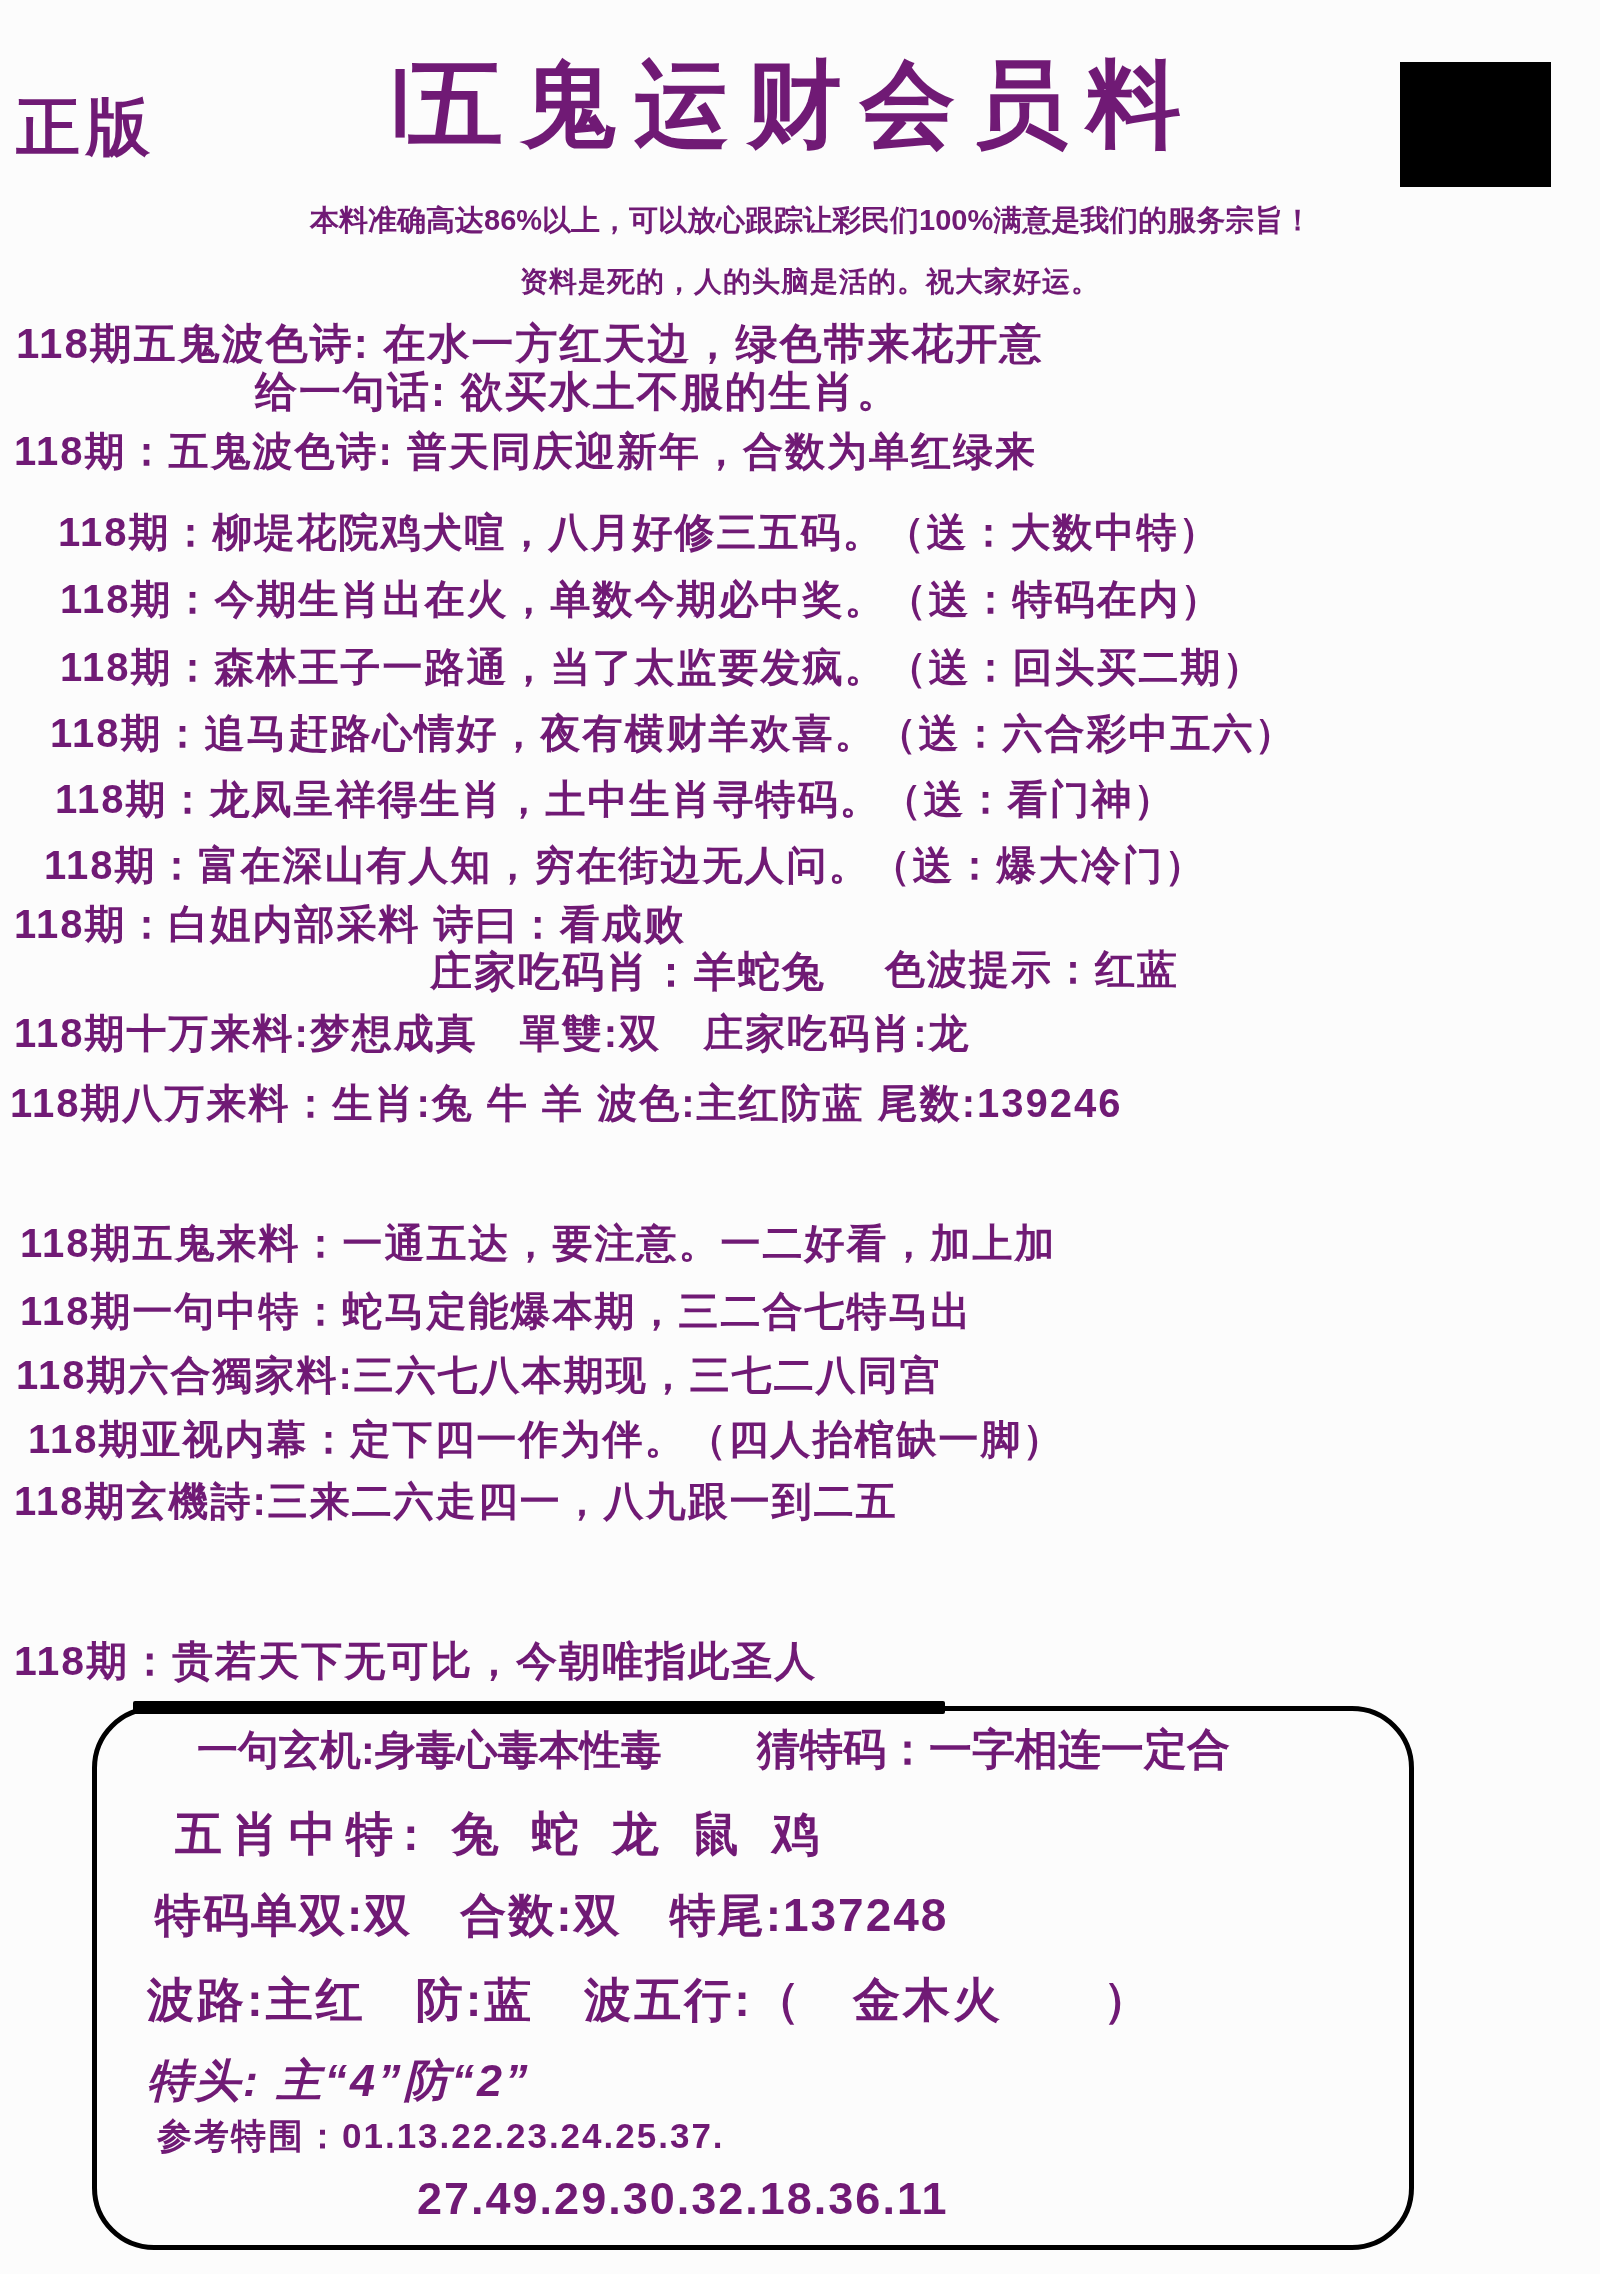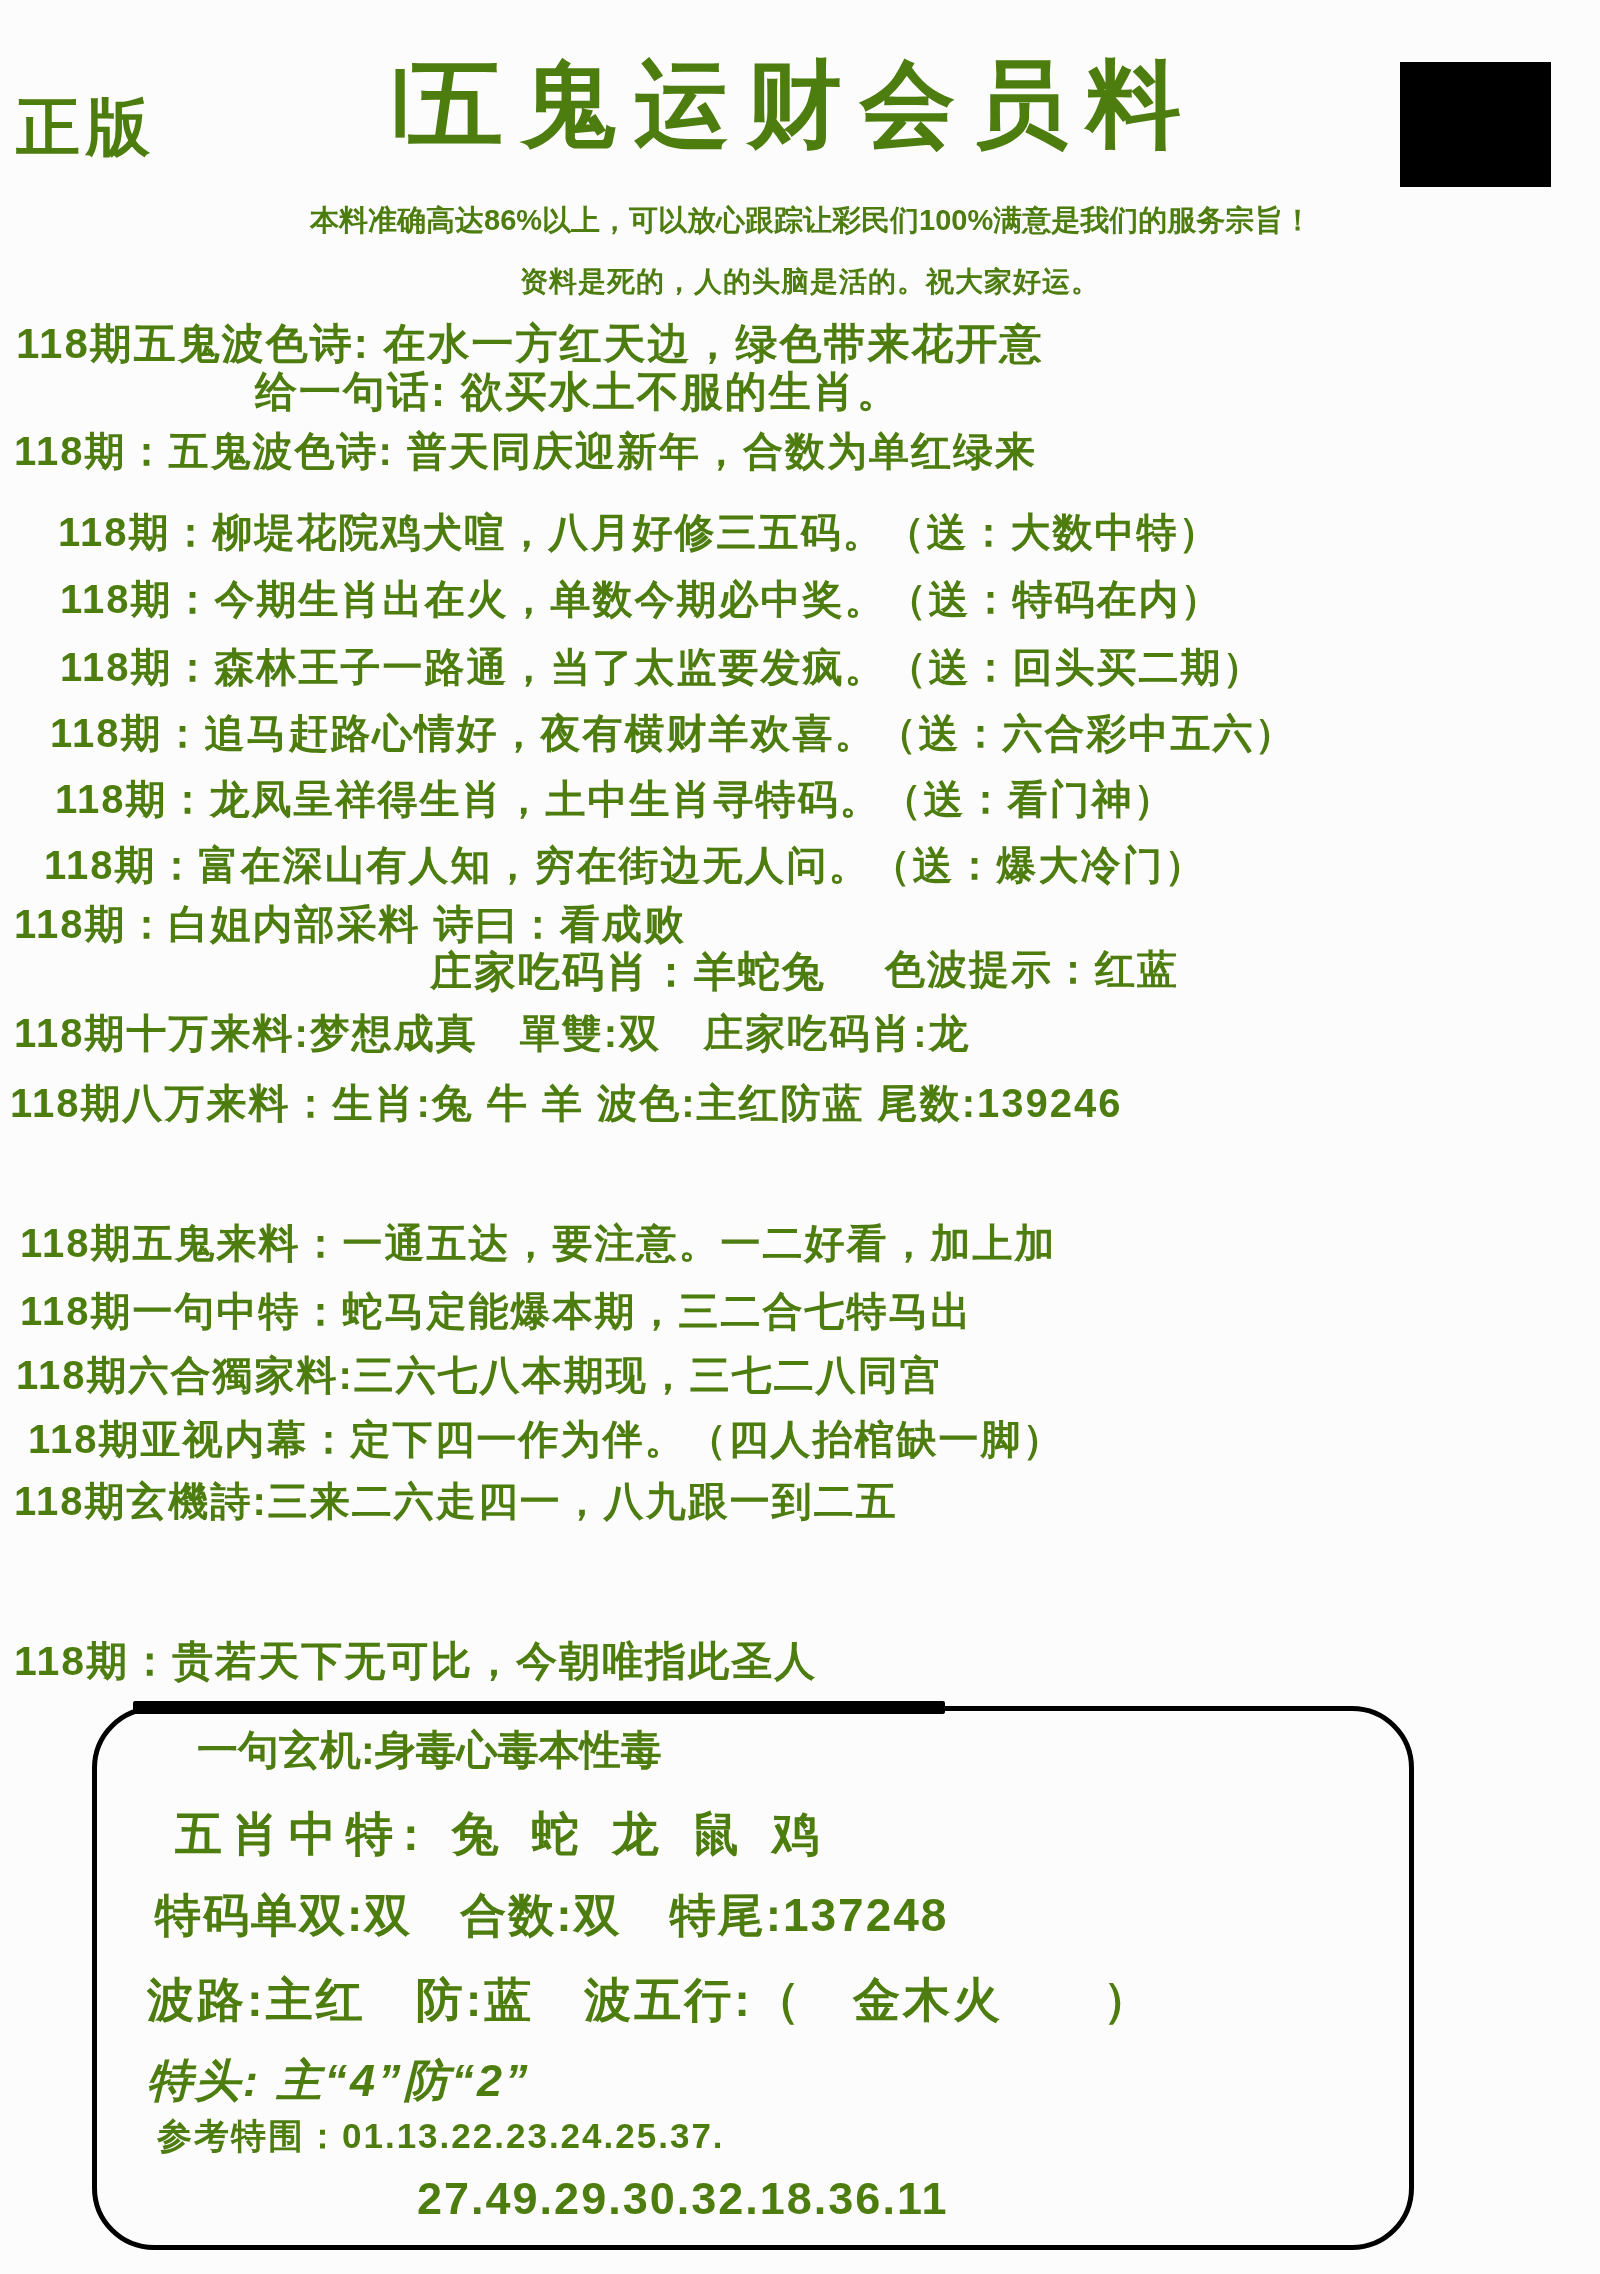--- a/index.html
+++ b/index.html
@@ -2,21 +2,21 @@
 <html><head>
 <meta charset="utf-8">
 <style>
   html,body{margin:0;padding:0;background:#e8e8e8;}
   .page{
     position:relative;
     width:1600px;height:2274px;
     background:#fcfcfc;
     overflow:hidden;
     font-family:"Liberation Sans", sans-serif;
-    color:#4d7c0f;
+    color:#701a75;
   }
   .abs{position:absolute;white-space:nowrap;}
   
   .edition{left:16px;top:84px;font-size:64px;font-weight:900;letter-spacing:6px;}
   .title-tick{left:390px;top:56px;font-size:72px;font-weight:bold;}
   .title{left:408px;top:42px;font-size:95px;font-weight:900;letter-spacing:18px;margin:0;}
   .black-block{left:1400px;top:62px;width:151px;height:125px;background:#000;}
   .subtitle{left:310px;top:201px;font-size:29px;font-weight:900;letter-spacing:0px;}
   .motto{left:520px;top:263px;font-size:28px;font-weight:900;letter-spacing:1px;}
   
@@ -91,20 +91,21 @@
   <div class="abs line m4">118期一句中特：蛇马定能爆本期，三二合七特马出</div>
   <div class="abs line m5">118期六合獨家料:三六七八本期现，三七二八同宫</div>
   <div class="abs line m6">118期亚视内幕：定下四一作为伴。（四人抬棺缺一脚）</div>
   <div class="abs line m7">118期玄機詩:三来二六走四一，八九跟一到二五</div>
 
   <div class="abs line closing">118期：贵若天下无可比，今朝唯指此圣人</div>
 
   <div class="abs grand-box">
     <div class="abs thick-bar"></div>
     <div class="abs bx-header-left">一句玄机:身毒心毒本性毒</div>
+    <div class="abs bx-header-right">猜特码：一字相连一定合</div>
     <div class="abs bx-zodiac">五肖中特: 兔 蛇 龙 鼠 鸡</div>
     <div class="abs bx-parity">特码单双:双　合数:双　特尾:137248</div>
     <div class="abs bx-wave">波路:主红　防:蓝　波五行:（　金木火　　）</div>
     <div class="abs bx-head">特头: 主“4”防“2”</div>
     <div class="abs bx-ref1">参考特围：01.13.22.23.24.25.37.</div>
     <div class="abs bx-ref2">27.49.29.30.32.18.36.11</div>
   </div>
 
 </div>
 

